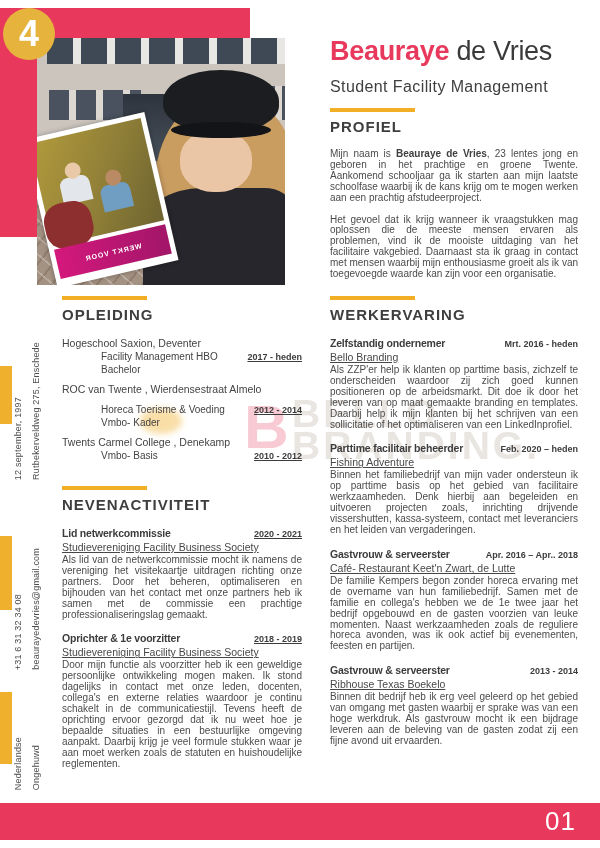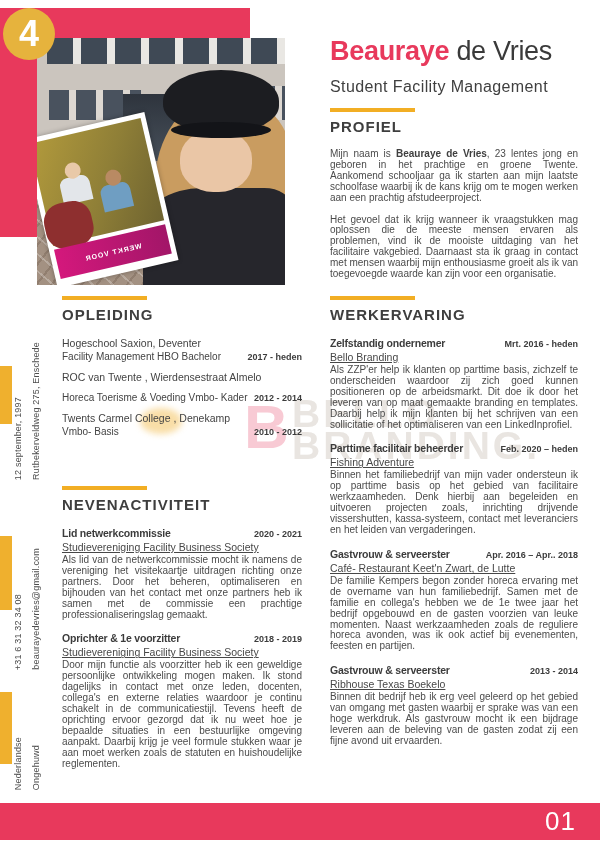--- a/index.html
+++ b/index.html
@@ -79,23 +79,23 @@
   .col-work{left:330px;top:296px;width:248px;}
   .col-edu{left:62px;top:296px;width:240px;}
   .col-act{left:62px;top:486px;width:240px;}
   .sec-line{width:85px;height:4px;background:#f2ae24;margin-bottom:6px;}
   .sec-title{font-size:15px;font-weight:800;color:#3e3e3e;letter-spacing:1px;margin-bottom:14px;}
   .para{font-size:10px;line-height:10.9px;text-align:justify;color:#4b4b4b;margin:0 0 11px 0;}
   .para .b{font-weight:700;color:#404040;}
   .edu-item{margin-bottom:7px;}
   .edu-school{font-size:10.5px;color:#434343;line-height:13px;}
   .edu-row2{display:flex;justify-content:space-between;align-items:baseline;line-height:13px;}
-  .edu-degree{font-size:10px;color:#434343;}
+  .edu-degree{font-size:10px;color:#434343;margin-left:39px;}
   .period{font-size:9px;font-weight:700;color:#3c3c3c;white-space:nowrap;}
-  .period.u{text-underline-offset:1px;}
+  .period.u{text-decoration:underline;text-underline-offset:1px;}
   .entry{margin-bottom:12px;}
   .entry-head{display:flex;justify-content:space-between;align-items:baseline;line-height:13px;}
   .role{font-size:10.5px;font-weight:700;color:#3c3c3c;letter-spacing:-.2px;white-space:nowrap;}
   .org{font-size:10.5px;color:#474747;text-decoration:underline;text-underline-offset:1px;line-height:13px;}
   .entry .para{margin:1px 0 0 0;}
   
   .footer-bar{position:absolute;left:0;top:803px;width:600px;height:37px;background:#e8395c;}
   .page-num{position:absolute;right:24px;top:3px;color:#fff;font-size:26px;font-weight:300;letter-spacing:1px;}
 </style>
 </head>

